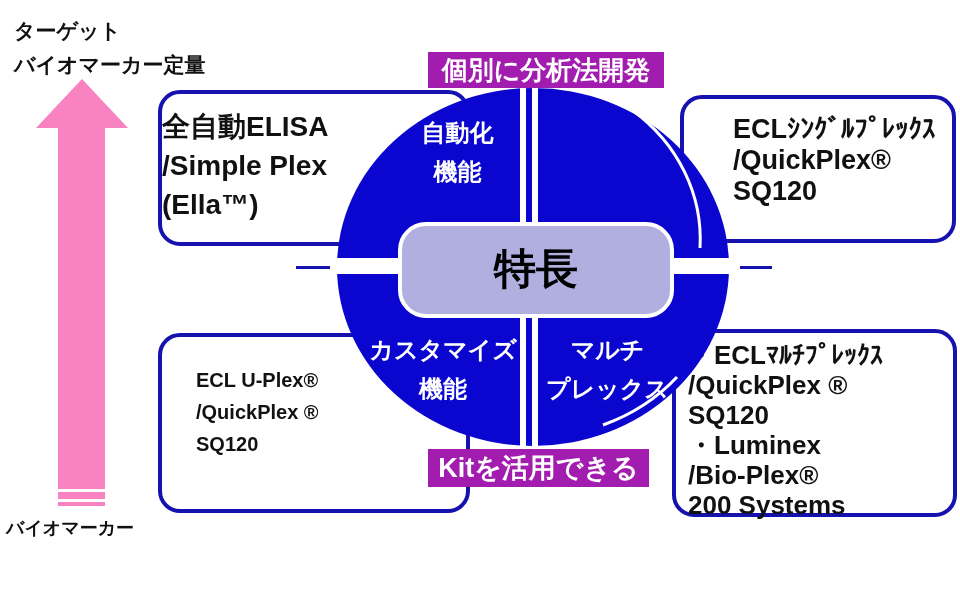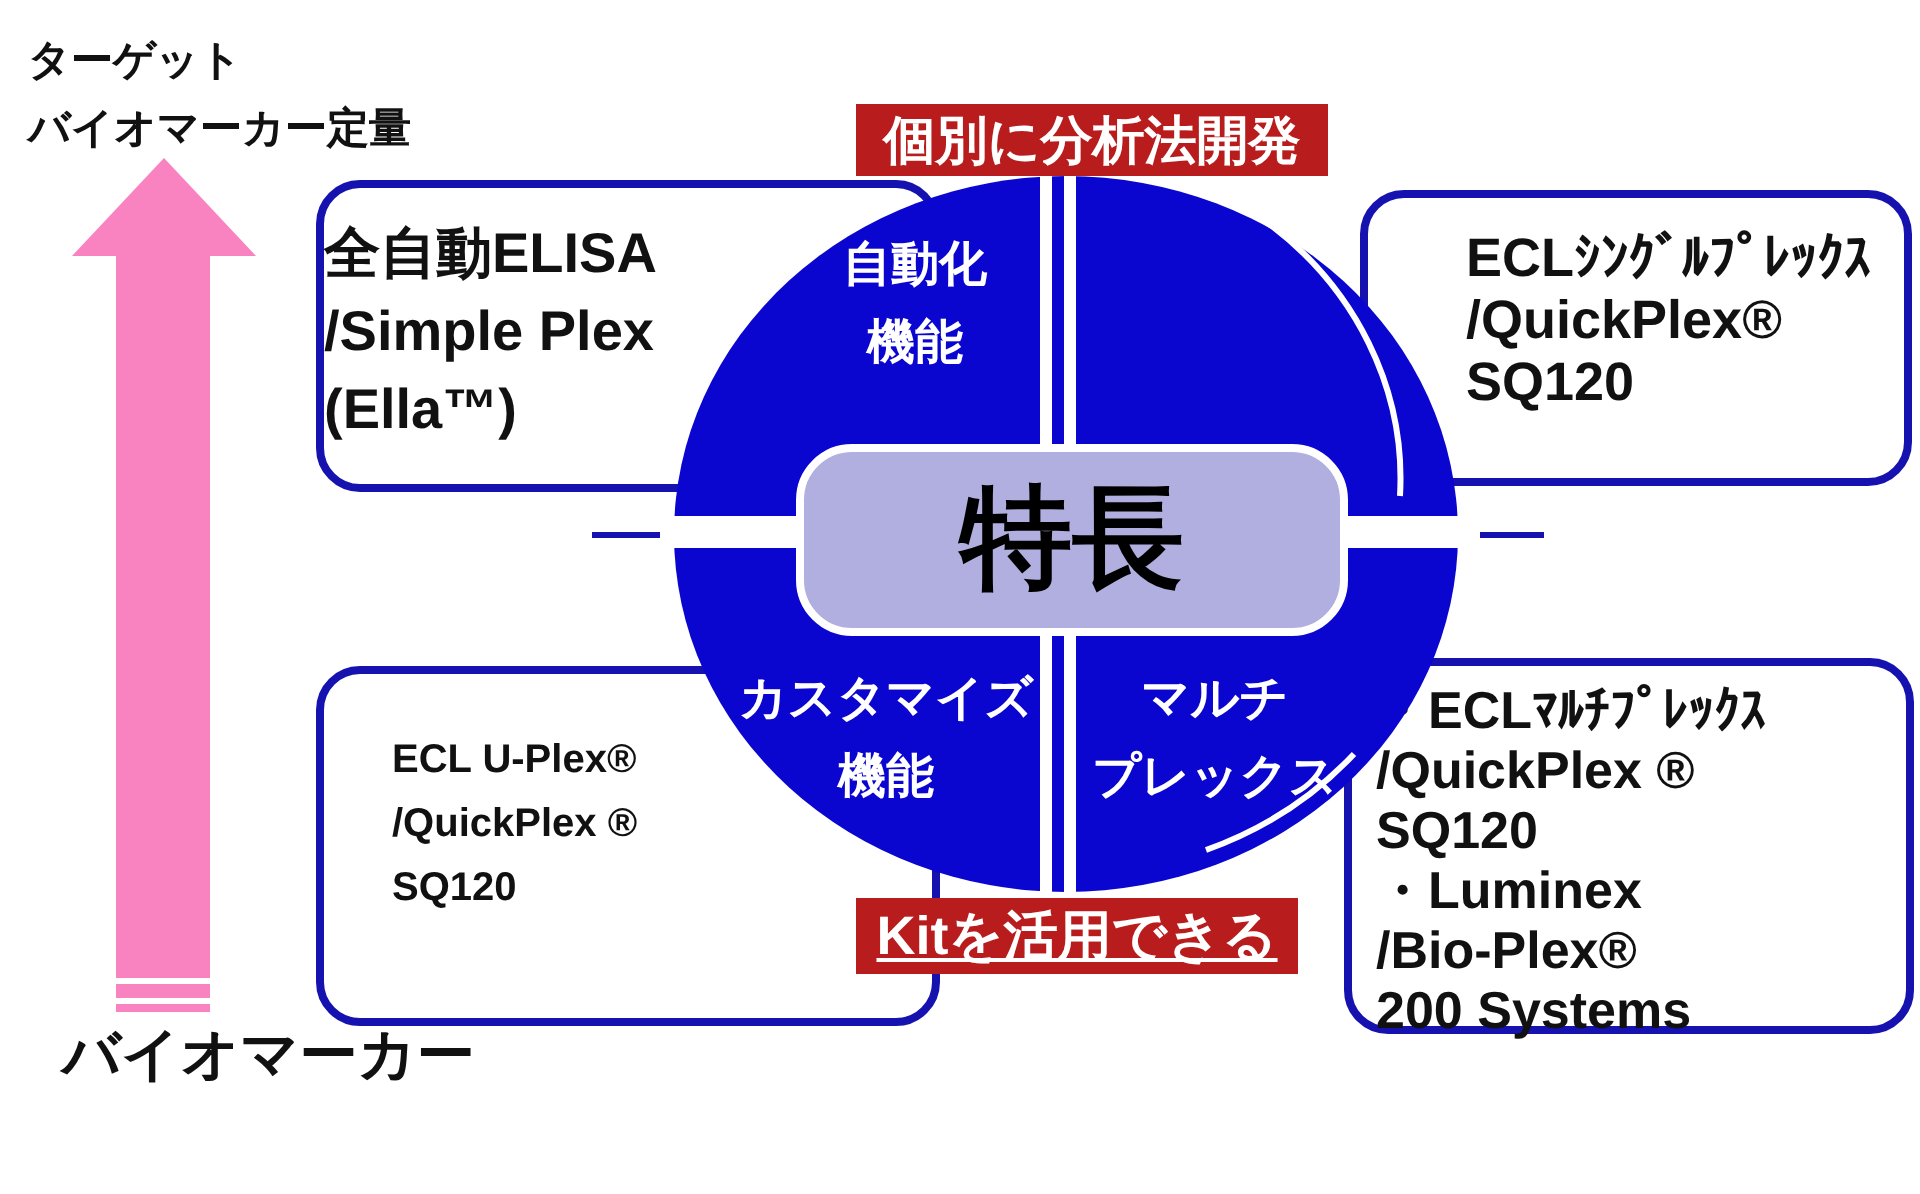--- a/index.html
+++ b/index.html
@@ -4,21 +4,21 @@
 <style>
   html,body { margin:0; padding:0; background:#fff; }
   .canvas {
     position:relative; width:960px; height:597px; background:#ffffff;
     font-family:"Liberation Sans","DejaVu Sans",sans-serif; overflow:hidden;
   }
 
   
   .axis-label { position:absolute; font-weight:bold; color:#111; white-space:nowrap; }
   #axis-top    { left:14px; top:16px;   font-size:21px; line-height:34px;font-family:Liberation Mono, monospace; }
-  #axis-bottom { left:31px; top:513px; font-size:29px; line-height:30px; }
+  #axis-bottom { left:6px; top:513px; font-size:18px; line-height:30px; }
 
   
   .arrow-head   { position:absolute; left:36px; top:79px; width:0; height:0;
                   border-left:46px solid transparent; border-right:46px solid transparent;
                   border-bottom:49px solid #f982c0; }
   .arrow-shaft  { position:absolute; left:58px; top:126px; width:47px; height:363px; background:#f982c0; }
   .arrow-stripe1{ position:absolute; left:58px; top:492px; width:47px; height:7px; background:#f982c0; }
   .arrow-stripe2{ position:absolute; left:58px; top:502px; width:47px; height:4px; background:#f982c0; }
 
   
@@ -39,29 +39,29 @@
 
   
   .quad { position:absolute; z-index:3; color:#ffffff; font-weight:bold; font-size:24px;
           line-height:39px; text-align:center; white-space:nowrap; }
   #quad-tl { left:385px; top:113px; width:145px; }
   #quad-tr { left:518px; top:113px; width:155px; }
   #quad-bl { left:368px; top:330px; width:150px; }
   #quad-br { left:530px; top:330px; width:155px; }
 
   
-  .banner { position:absolute; z-index:3; background:#b91c1c; color:#fff; font-weight:bold;
+  .banner { position:absolute; z-index:3; background:#a21caf; color:#fff; font-weight:bold;
             text-align:center; white-space:nowrap; }
   #banner-top    { left:428px; top:52px;  width:236px; height:36px; font-size:26px; line-height:36px; }
-  #banner-bottom { left:428px; top:449px; width:221px; height:38px; font-size:27px; line-height:38px;text-decoration:underline; }
+  #banner-bottom { left:428px; top:449px; width:221px; height:38px; font-size:27px; line-height:38px; }
 
   
   #center-box { position:absolute; z-index:3; left:398px; top:222px; width:276px; height:96px;
                 background:#b0afdf; border:4px solid #fff; border-radius:28px; box-sizing:border-box;
-                text-align:center; font-size:56px; font-weight:bold; color:#000; line-height:86px; }
+                text-align:center; font-size:42px; font-weight:bold; color:#000; line-height:86px; }
 
   
   .connector { position:absolute; height:3px; background:#1512b0; z-index:0; }
   #conn-left  { left:296px; top:266px; width:44px; }
   #conn-right { left:726px; top:266px; width:46px; }
 </style>
 </head>
 <body>
 
 <div class="canvas">

